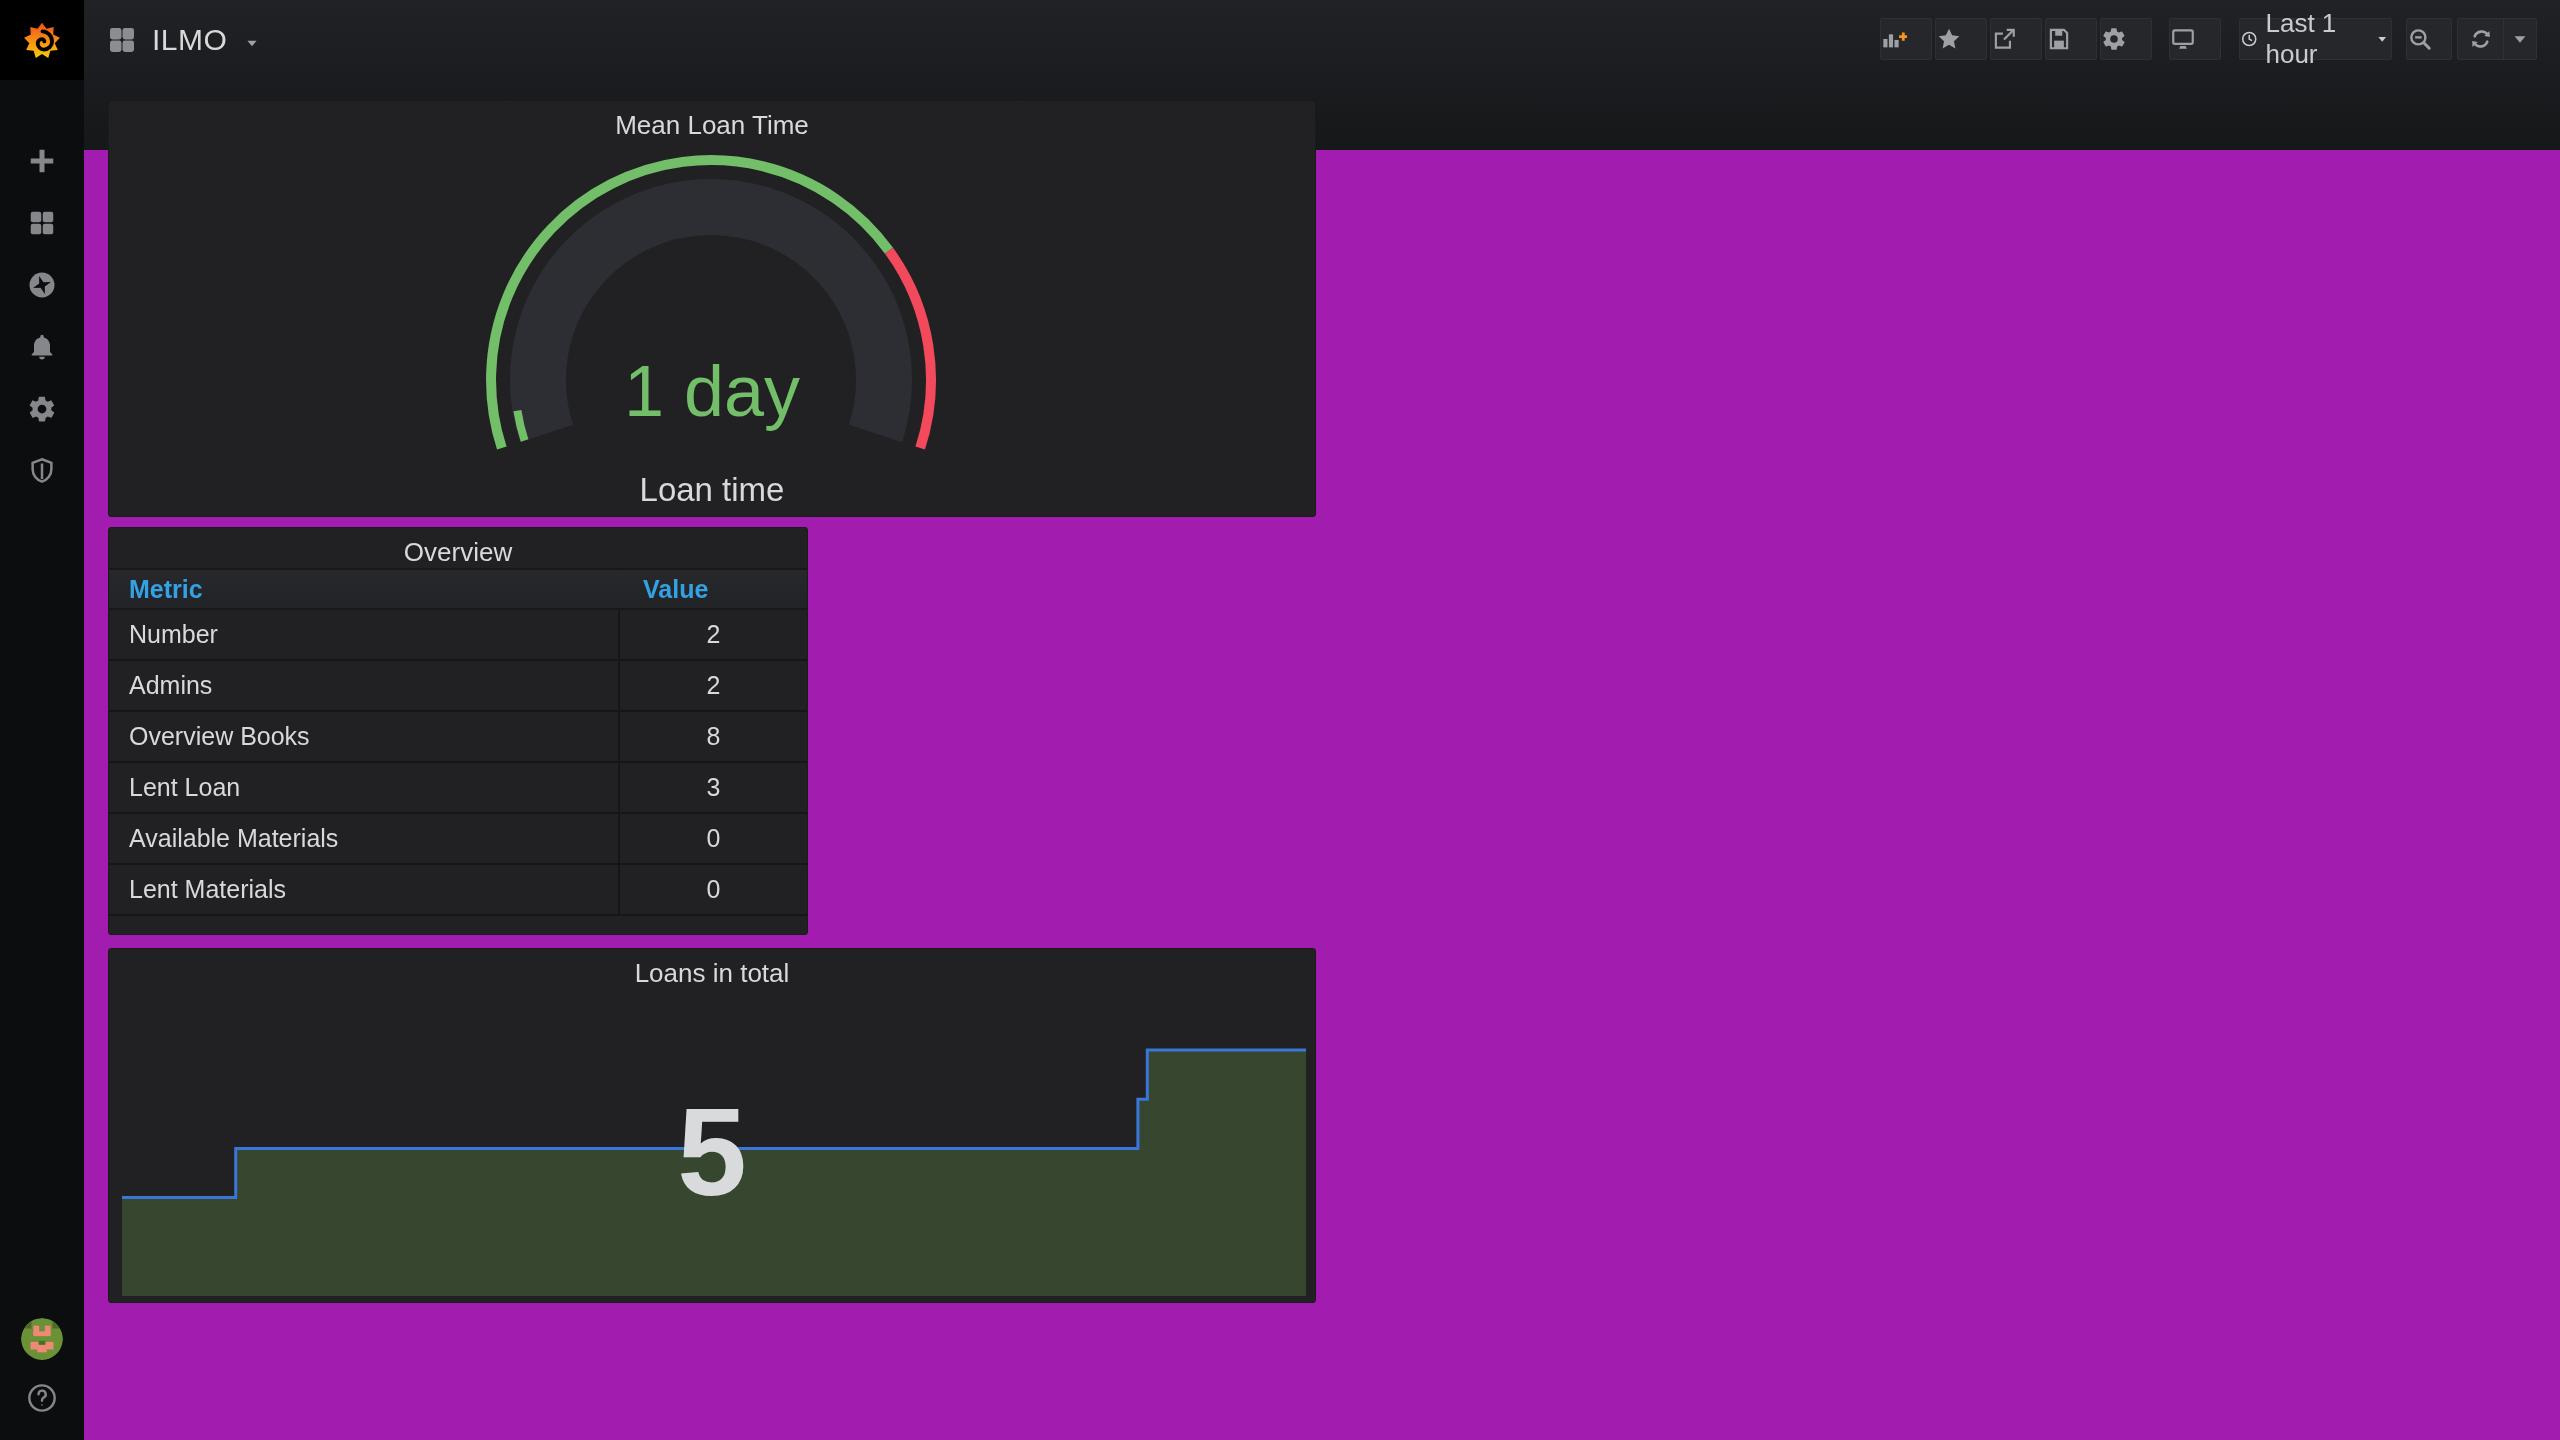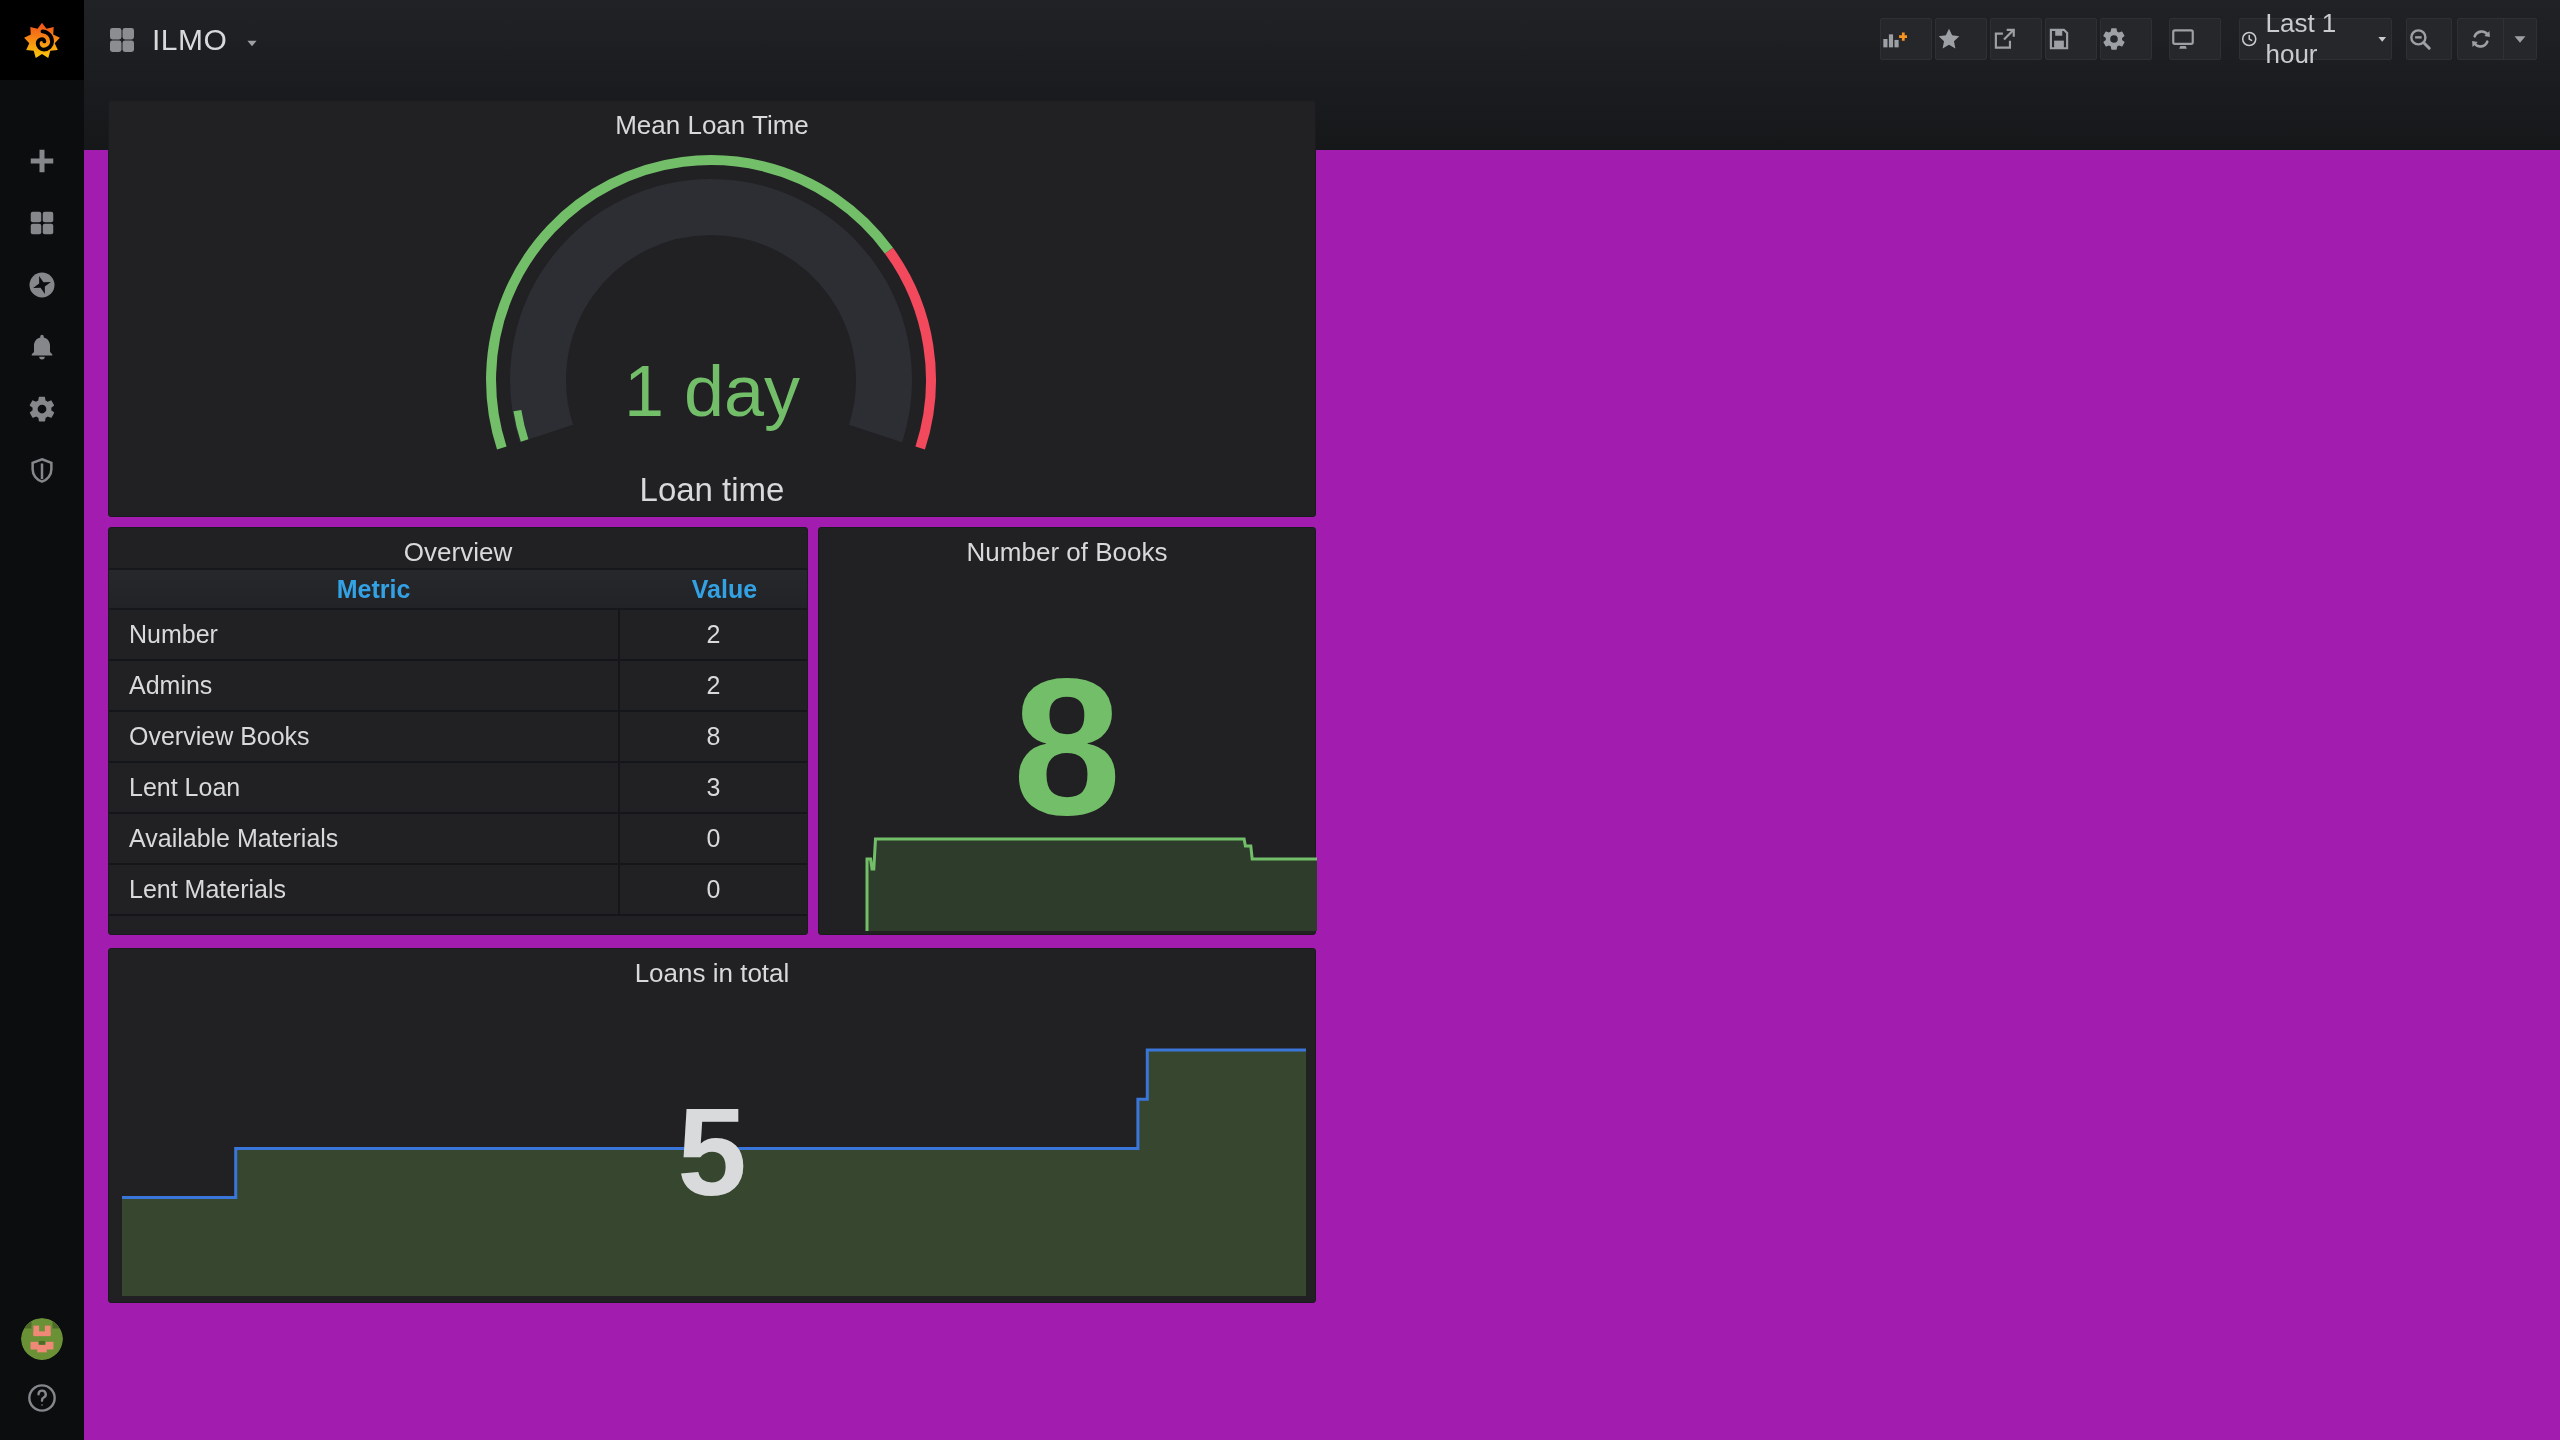--- a/index.html
+++ b/index.html
@@ -49,21 +49,21 @@
 
   .gauge-svg{position:absolute;left:0;top:0;}
   .gauge-value{position:absolute;top:254px;left:0;right:0;text-align:center;line-height:1;
                font-size:72px;font-weight:400;color:#73BF69;}
   .gauge-label{position:absolute;top:372px;left:0;right:0;text-align:center;line-height:1;
                font-size:33px;color:#d8d9da;}
 
   
   .ov-table{position:absolute;top:40px;left:0;right:0;border-collapse:collapse;width:100%;}
   .ov-table th{height:36px;background:linear-gradient(#27282c,#222327);color:#33A2E5;
-               font-size:25px;font-weight:700;text-align:center;border-top:2px solid #17181b;
+               font-size:25px;font-weight:700;text-align:left;border-top:2px solid #17181b;
                border-bottom:2px solid #17181b;cursor:pointer;}
   .th-metric{width:489px;padding-left:20px;}
   .th-value{padding-left:24px;}
   .ov-table td{height:47px;font-size:25px;color:#d8d9da;border-bottom:2px solid #141619;}
   .td-metric{padding-left:20px;}
   .td-value{text-align:center;border-left:2px solid #141619;}
 
   .big-stat{position:absolute;left:0;right:0;text-align:center;line-height:1;font-weight:600;z-index:3;}
   .stat-books{top:121px;font-size:195px;color:#73BF69;}
   .stat-loans{top:140px;font-size:125px;color:#d9dadc;}
@@ -295,28 +295,20 @@
               <td class="td-value">0</td>
             </tr>
             <tr>
               <td class="td-metric">Lent Materials</td>
               <td class="td-value">0</td>
             </tr>
           </tbody>
       </table>
     </div>
 
-    <div class="panel p-books">
-      <div class="panel-title">Number of Books</div>
-      <svg class="chart-svg" width="498" height="408" viewBox="0 0 498 408">
-          <polygon points="48.0,403.0 48.0,331.0 51.6,331.0 53.0,341.0 54.8,341.0 56.5,311.0 425.1,311.0 426.4,318.0 431.8,318.0 433.2,331.0 498.0,331.0 498,403 48.0,403" fill="#2D3C2B"></polygon>
-          <polyline points="48.0,403.0 48.0,331.0 51.6,331.0 53.0,341.0 54.8,341.0 56.5,311.0 425.1,311.0 426.4,318.0 431.8,318.0 433.2,331.0 498.0,331.0" fill="none" stroke="#73BF69" stroke-width="3"></polyline>
-        </svg>
-      <div class="big-stat stat-books">8</div>
-    </div>
 
     <div class="panel p-loans">
       <div class="panel-title">Loans in total</div>
       <svg class="chart-svg" width="1208" height="355" viewBox="0 0 1208 355">
           <polygon points="13.0,248.6 126.7,248.6 126.7,199.4 1028.9,199.4 1028.9,150.2 1038.3,150.2 1038.3,101.0 1197.0,101.0 1197,347 13.0,347" fill="#36462F"></polygon>
           <polyline points="13.0,248.6 126.7,248.6 126.7,199.4 1028.9,199.4 1028.9,150.2 1038.3,150.2 1038.3,101.0 1197.0,101.0" fill="none" stroke="#3A76D9" stroke-width="3"></polyline>
         </svg>
       <div class="big-stat stat-loans">5</div>
     </div>
 

